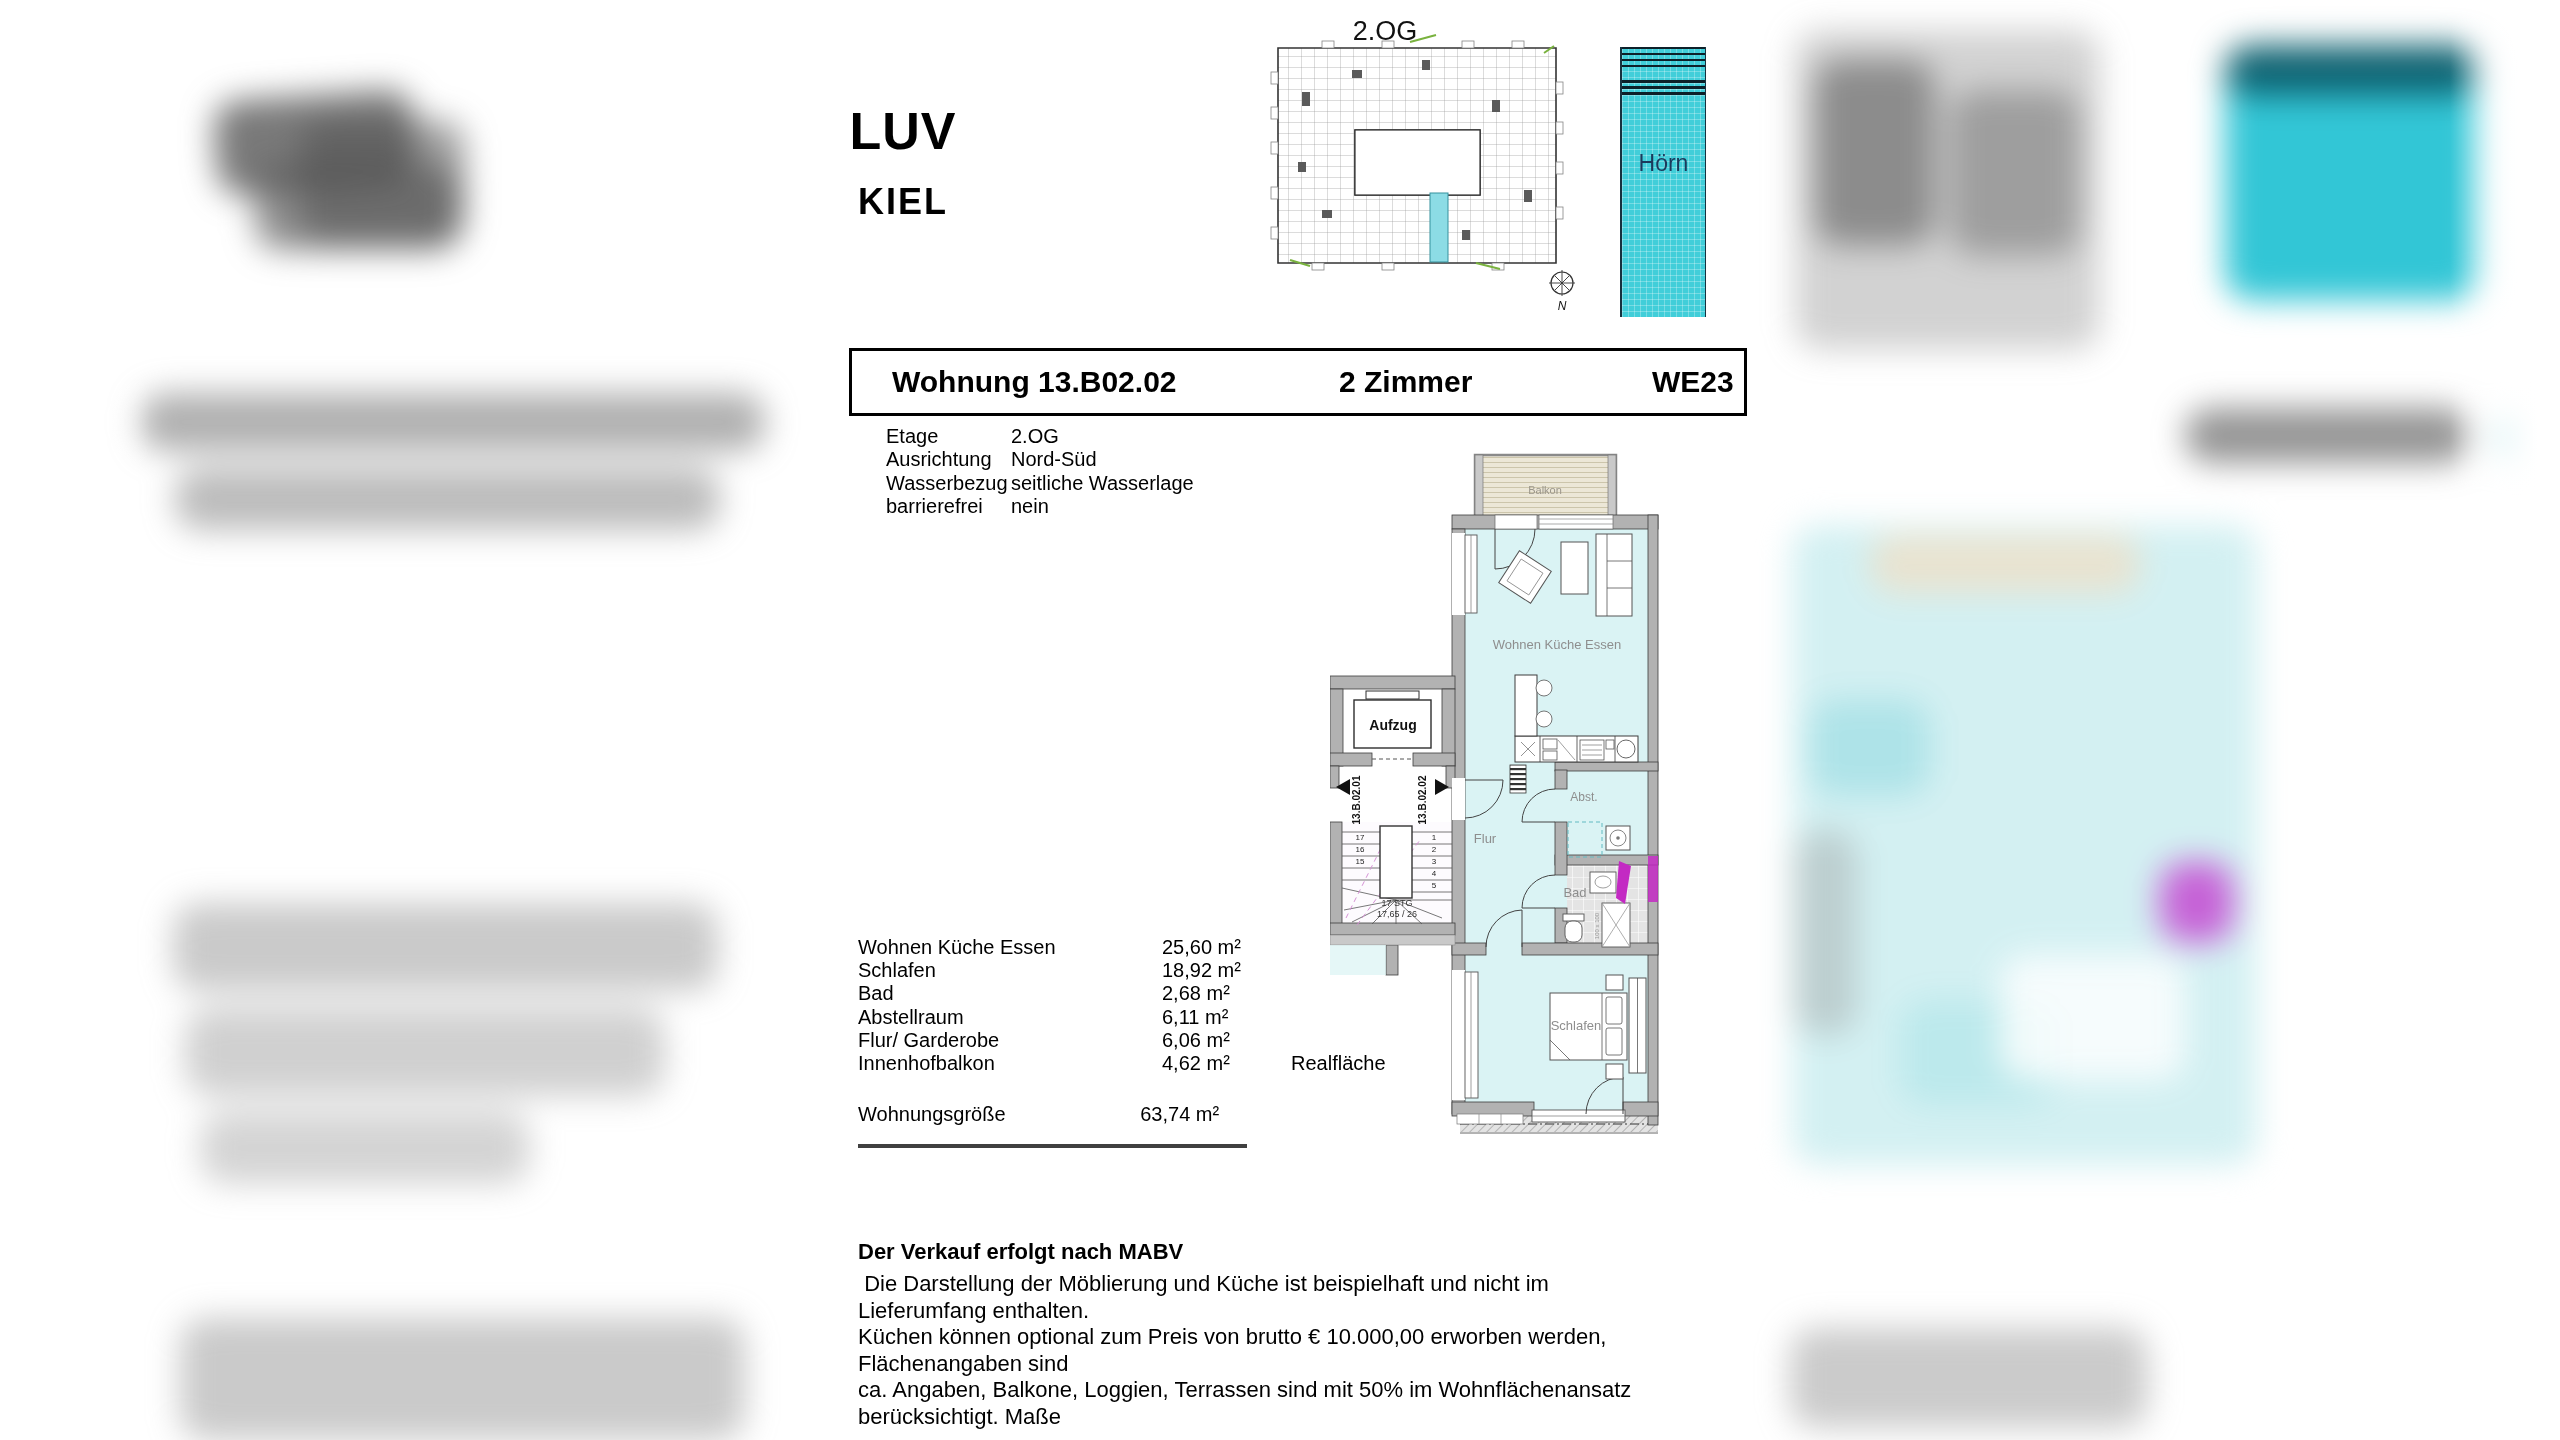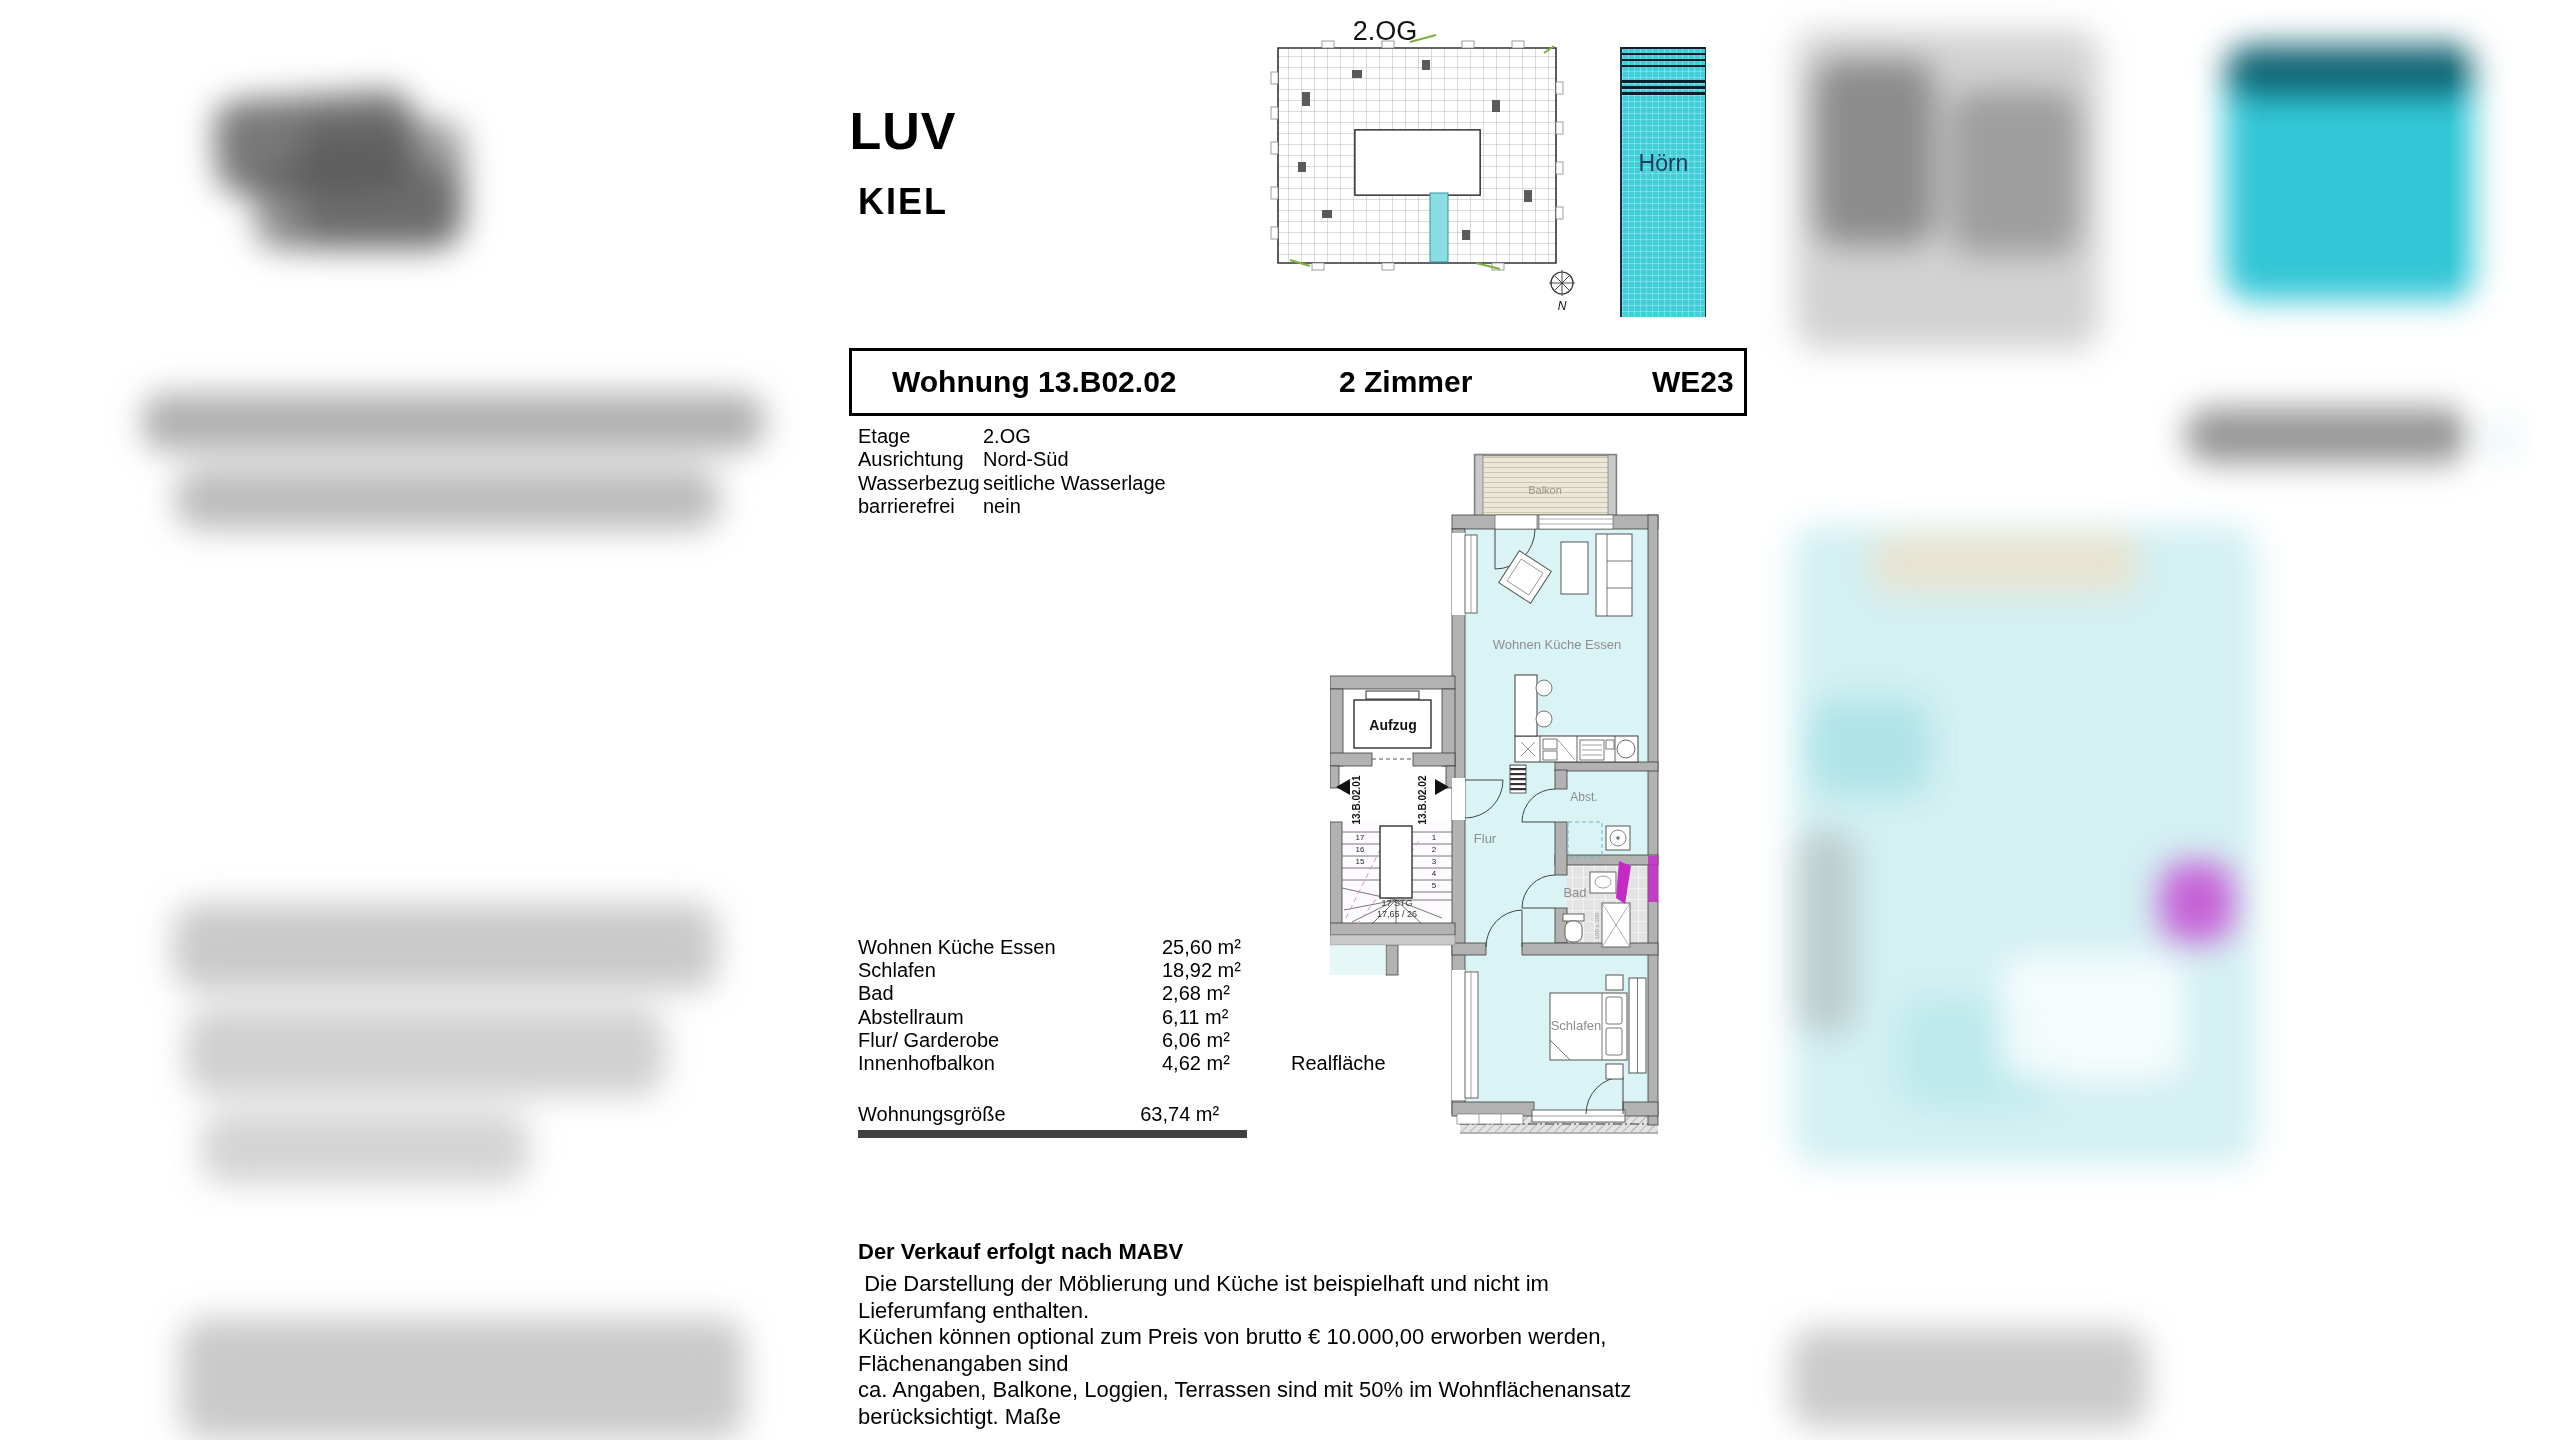--- a/index.html
+++ b/index.html
@@ -30,28 +30,28 @@
   .hoern .lbl{position:absolute;top:103px;width:100%;text-align:center;
          font-size:23px;color:#1b3a5c;}
   
   .titlebox{position:absolute;left:849px;top:348px;width:892px;height:62px;
             border:3px solid #000;background:#fff;}
   .titlebox span{position:absolute;top:14px;font-size:30px;font-weight:bold;white-space:nowrap;}
   .t-unit{left:40px;} .t-rooms{left:487px;} .t-code{left:800px;}
   
   .details{position:absolute;left:858px;top:425px;font-size:20px;line-height:23.3px;}
   .details .row{display:flex;}
-  .details .lab{width:125px;}
+  .details .lab{width:125px;margin-left:28px;}
   
   .areas{position:absolute;left:858px;top:936px;font-size:20px;line-height:23.2px;}
   .areas .row{display:flex;position:relative;width:520px;}
   .areas .lab{width:304px;}
   .areas .val{width:115px;}
   .areas .note{position:absolute;left:433px;top:0;}
-  .areas .total{margin-top:28px;width:389px;border-bottom:8px solid #404040;padding-bottom:4px;display:flex;}
+  .areas .total{margin-top:28px;width:389px;border-bottom:4px solid #404040;padding-bottom:18px;display:flex;}
   
   .legal{position:absolute;left:858px;top:1239px;width:820px;}
   .legal h3{margin:0 0 6px 0;font-size:22px;font-weight:bold;}
   .legal .ln{font-size:22px;line-height:26.5px;white-space:pre-wrap;}
   svg text{font-family:"Liberation Sans",sans-serif;}
 </style>
 </head>
 <body>
 
 <div class="canvas">

